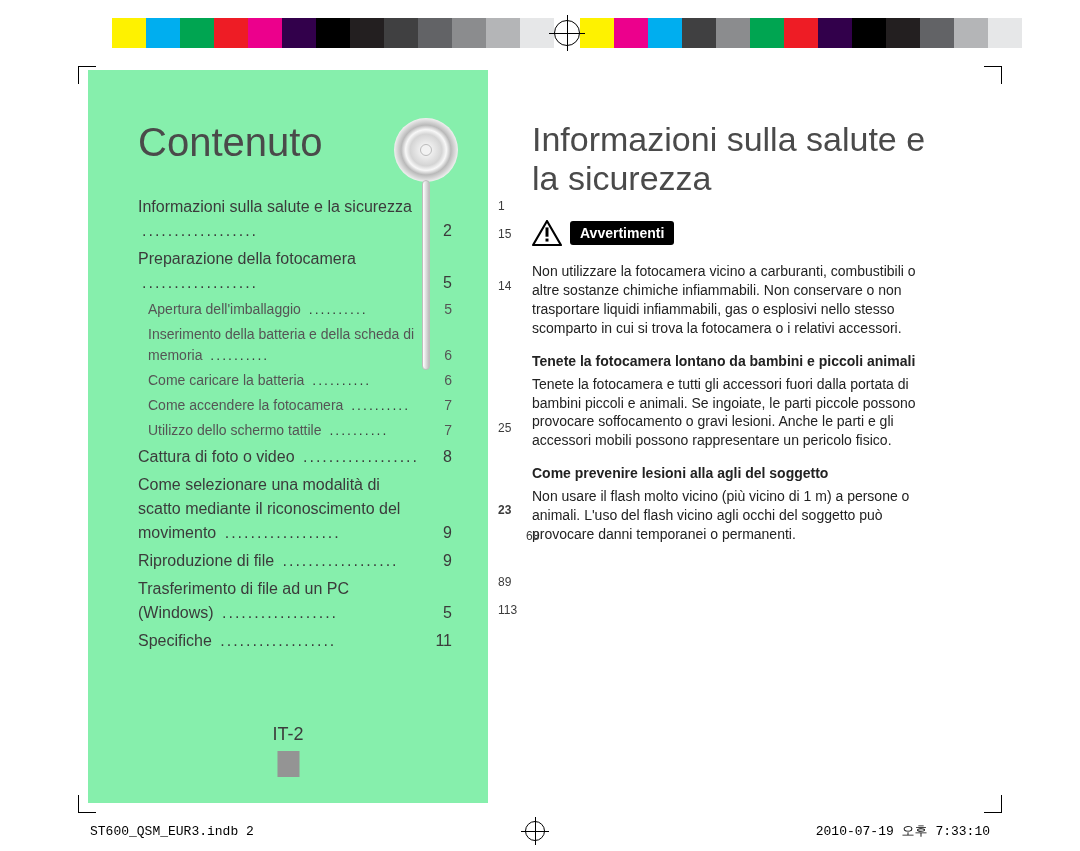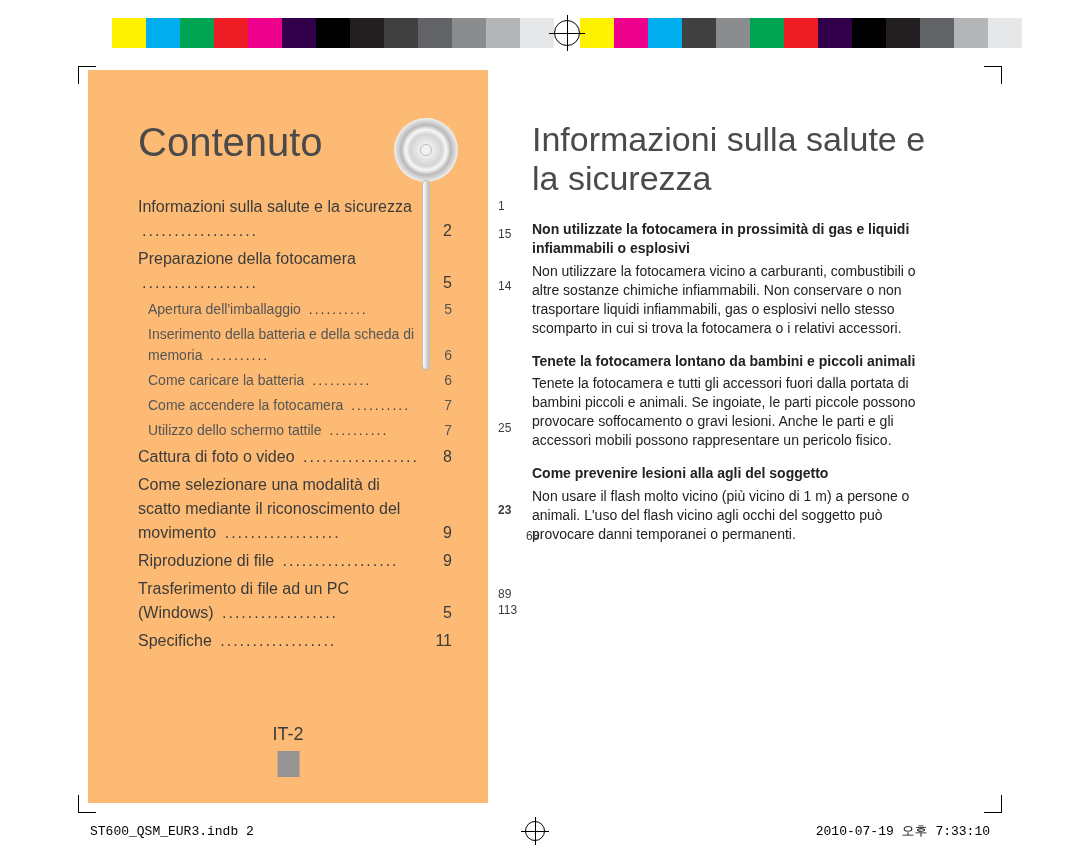--- a/index.html
+++ b/index.html
@@ -68,21 +68,21 @@
   .page {
     position: absolute;
     top: 70px;
     left: 88px;
     right: 88px;
     bottom: 48px;
     display: flex;
   }
   .col-left {
     width: 400px;
-    background: #fdba74;
+    background: #86efac;
     padding: 50px 36px 30px 50px;
     position: relative;
   }
   .col-right {
     flex: 1;
     padding: 50px 48px 30px 44px;
   }
   h1.toc-title {
     font-size: 40px;
     font-weight: 400;
@@ -326,36 +326,45 @@
         </div>
       </div>
 
     <div class="sidebar-nums" id="margin-nums">
         <div style="top: 0px;">1</div>
         <div style="top: 28px;">15</div>
         <div style="top: 80px;">14</div>
         <div style="top: 222px;">25</div>
         <div style="top: 304px; font-weight: bold;">23</div>
         <div style="top: 330px; padding-left: 28px;">68</div>
-        <div style="top: 388px; text-align: center;">89</div>
+        <div style="top: 376px; text-align: center;">89</div>
         <div style="top: 404px;">113</div>
       </div>
 
     <div class="page-num">
       <span>IT-2</span>
       <div class="page-num-bar"></div>
     </div>
   </div>
 
   <div class="col-right">
     <h1 class="safety-title">Informazioni sulla salute e la sicurezza</h1>
 
+    <div class="warn-badge">
+      <span class="warn-triangle">
+        <svg viewBox="0 0 32 28">
+          <polygon points="16,1 31,27 1,27" fill="none" stroke="#000" stroke-width="2.3" stroke-linejoin="round"></polygon>
+          <rect x="14.4" y="8" width="3.2" height="10" fill="#000"></rect>
+          <rect x="14.4" y="20" width="3.2" height="3.2" fill="#000"></rect>
+        </svg>
+      </span>
+      <span class="warn-label">Avvertimenti</span>
+    </div>
 
     <div class="safety-body" id="safety-body">
-        <p class="first-bold">Non utilizzate la fotocamera in prossimità di gas e liquidi infiammabili o esplosivi</p>
         <p>Non utilizzare la fotocamera vicino a carburanti, combustibili o altre sostanze chimiche infiammabili. Non conservare o non trasportare liquidi infiammabili, gas o esplosivi nello stesso scomparto in cui si trova la fotocamera o i relativi accessori.</p>
         <p class="bold">Tenete la fotocamera lontano da bambini e piccoli animali</p>
         <p>Tenete la fotocamera e tutti gli accessori fuori dalla portata di bambini piccoli e animali. Se ingoiate, le parti piccole possono provocare soffocamento o gravi lesioni. Anche le parti e gli accessori mobili possono rappresentare un pericolo fisico.</p>
         <p class="bold">Come prevenire lesioni alla agli del soggetto</p>
         <p>Non usare il flash molto vicino (più vicino di 1 m) a persone o animali. L'uso del flash vicino agli occhi del soggetto può provocare danni temporanei o permanenti.</p>
       </div>
   </div>
 
 </div>
 

